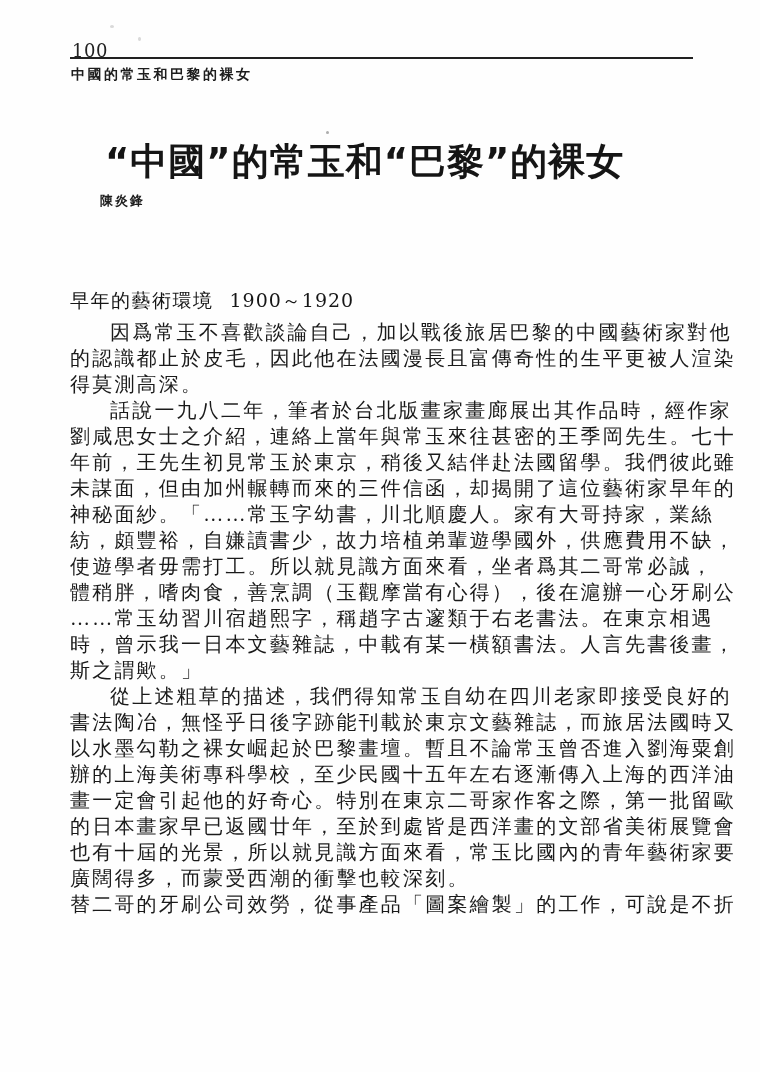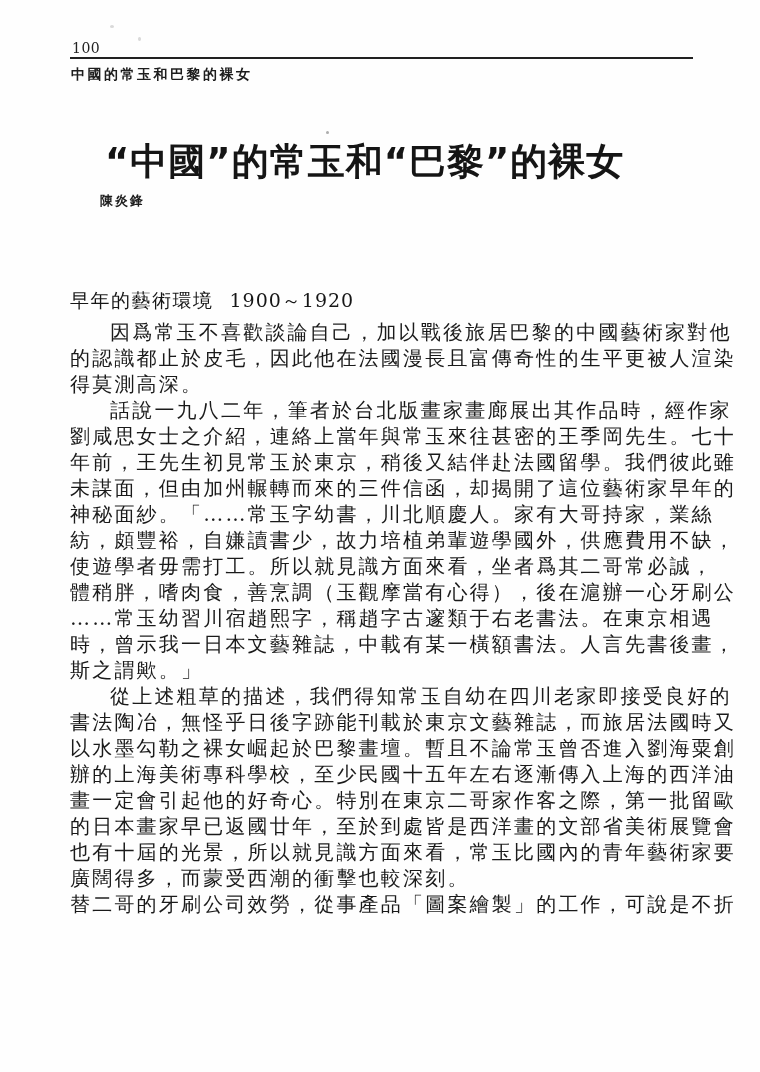--- a/index.html
+++ b/index.html
@@ -10,21 +10,21 @@
     color: #1b1b1b;
     overflow: hidden;
   }
   .page {
     position: relative;
     width: 760px; height: 1072px;
     background: #fefefe;
   }
   .page-number {
     position: absolute; left: 72px; top: 40px;
-    font-size: 14px; letter-spacing: 0.5px; color: #222;
+    font-size: 18px; letter-spacing: 0.5px; color: #222;
   }
   .header-rule {
     position: absolute; left: 70px; top: 57px;
     width: 623px; height: 2px; background: #212121;
   }
   .running-header {
     position: absolute; left: 71px; top: 66px;
     font-size: 14px; font-weight: bold; letter-spacing: 2.5px; color: #1d1d1d;
     font-family: "DejaVu Sans", "Liberation Sans", sans-serif;
   }
@@ -46,21 +46,21 @@
     font-size: 19px; font-weight: normal; letter-spacing: 1.5px; color: #161616;
     white-space: nowrap;
   }
   .section-heading .period { margin-left: 16px; letter-spacing: 1px; }
   .article-body {
     position: absolute; left: 70px; top: 319px;
     width: 640px;
     font-size: 20px; line-height: 26px; letter-spacing: 2.2px;
     color: #1a1a1a;
   }
-  .para { margin: 0; }
+  .para { margin: 0; font-family: Liberation Serif, serif; }
   .line { white-space: nowrap; height: 26px; }
   .line.first { text-indent: 2em; }
   .speck {
     position: absolute; border-radius: 50%;
     background: #b9b9b9; opacity: 0.55;
   }
 </style>
 </head>
 <body>
 

